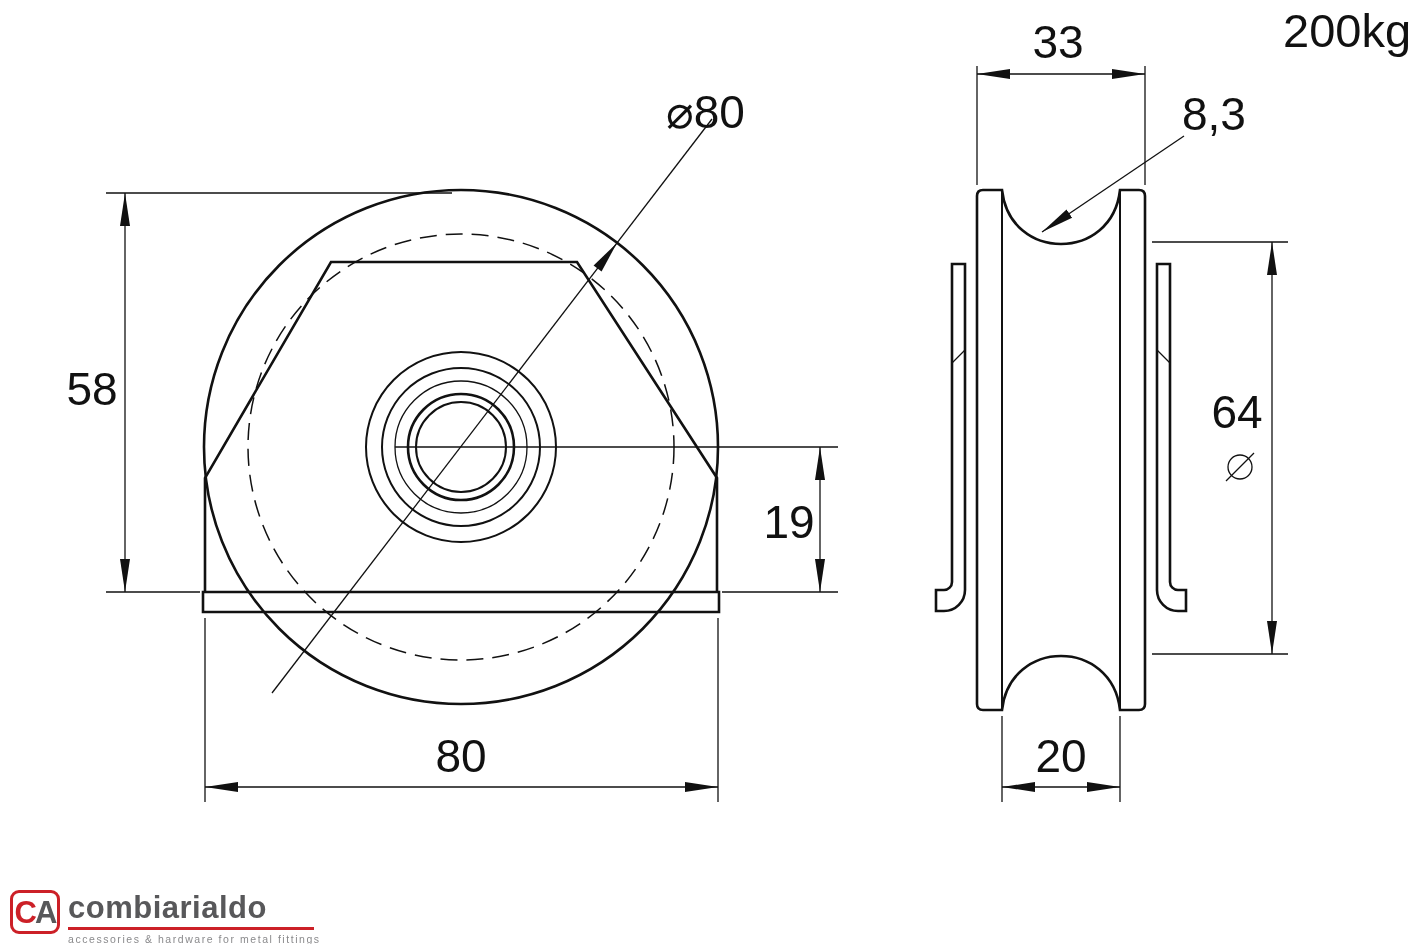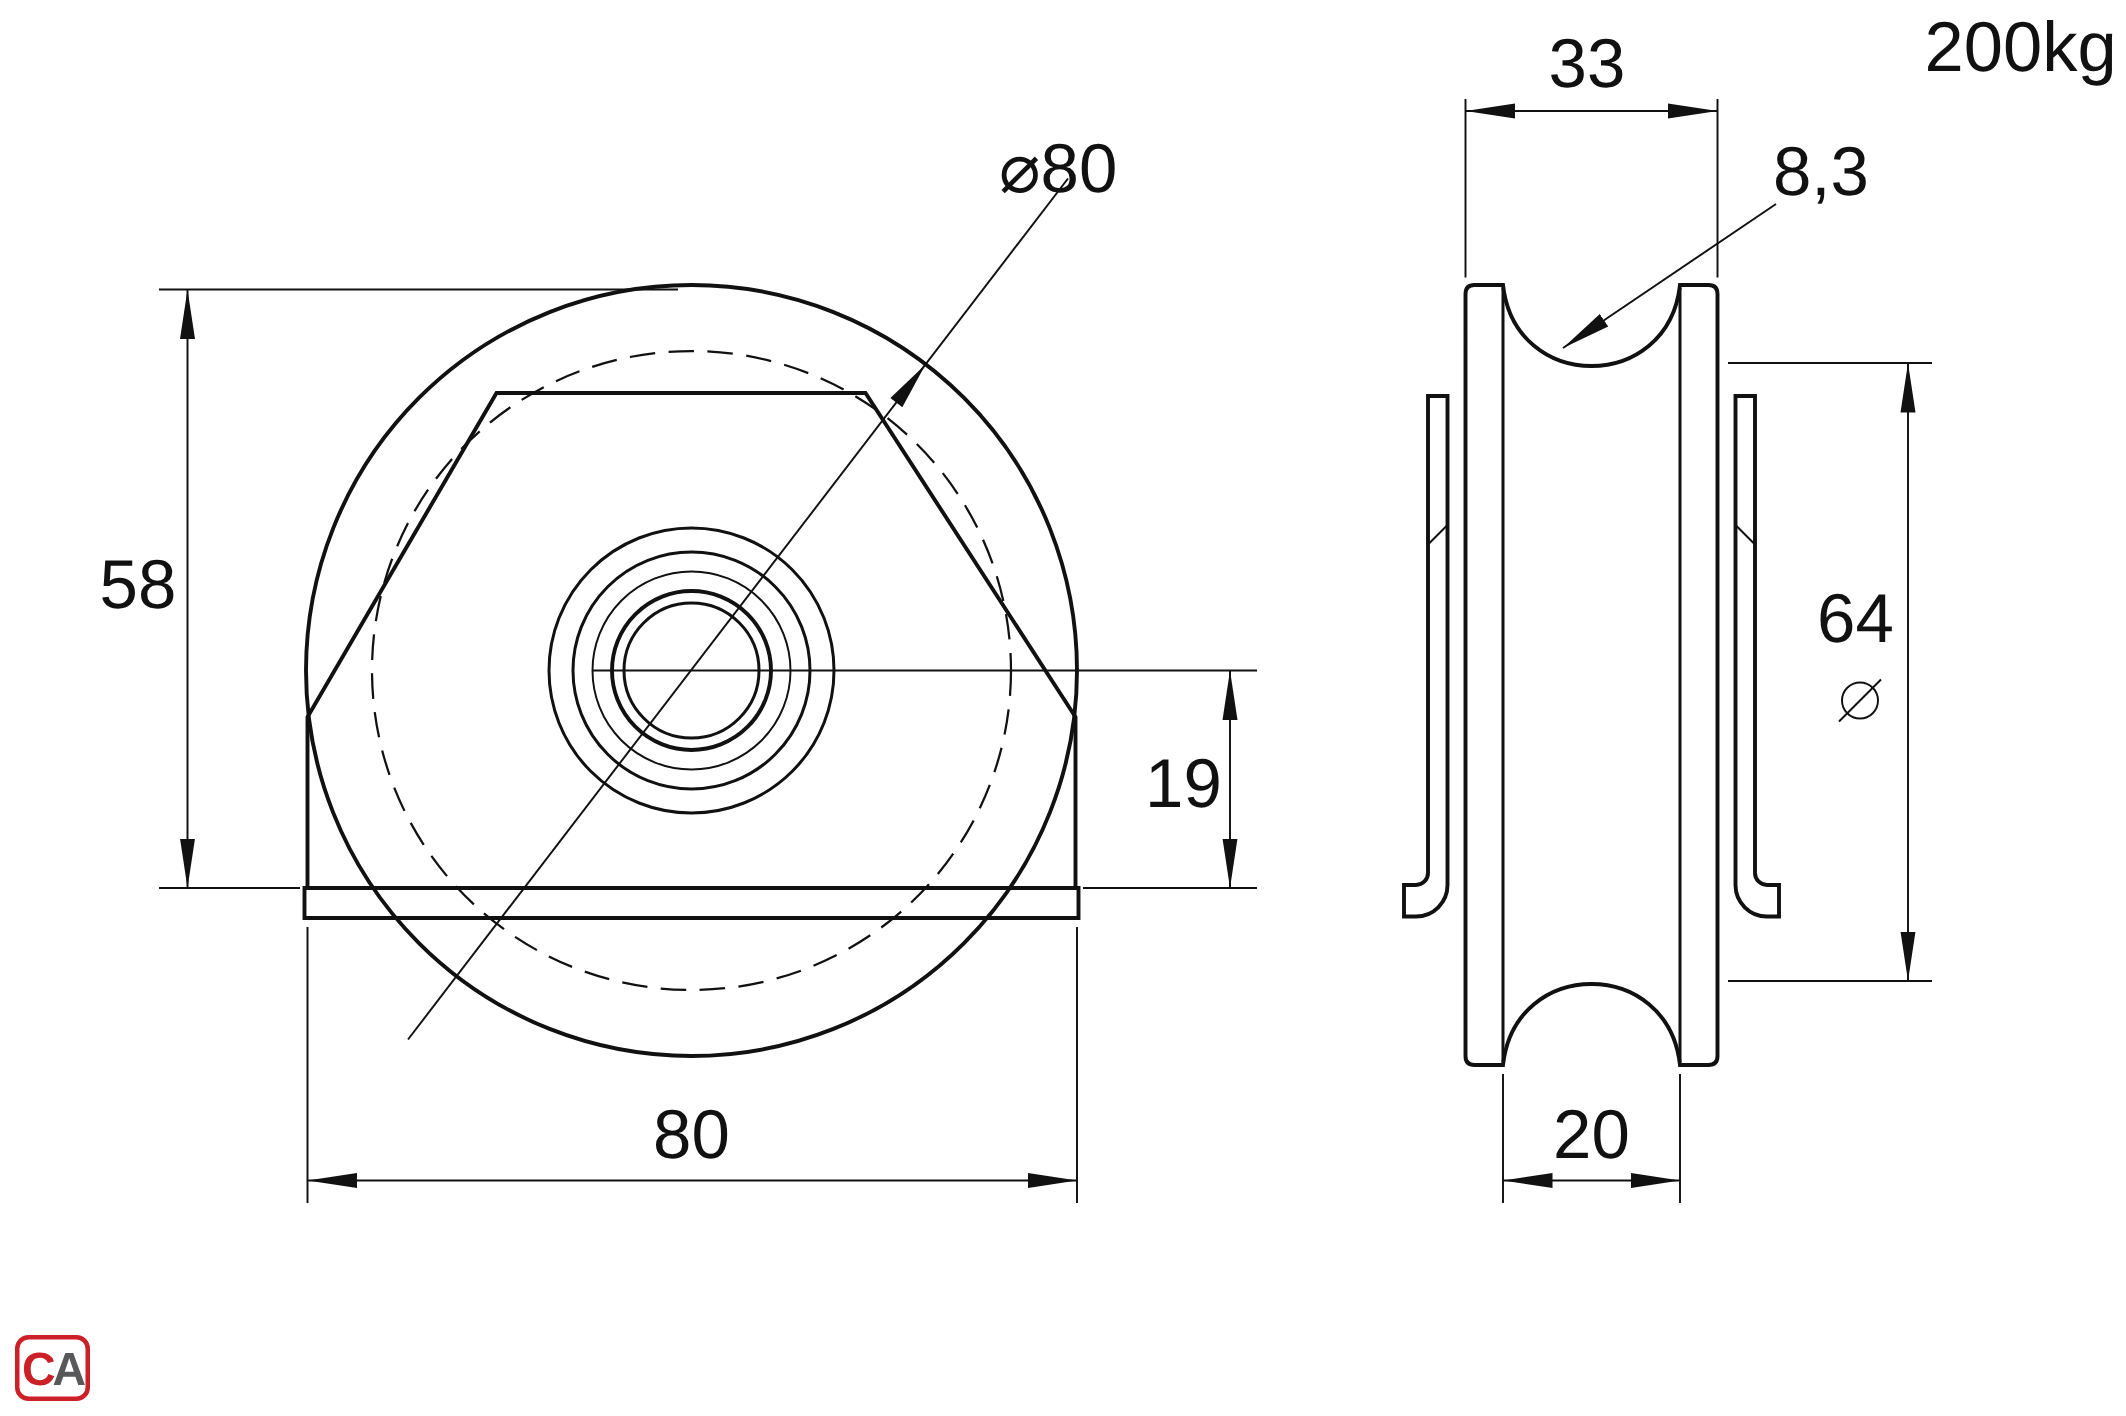--- a/index.html
+++ b/index.html
@@ -150,15 +150,20 @@
     </g>
 
     <text class="load-text" x="1283" y="47" text-anchor="start">200kg</text>
   </svg>
 
   <div class="logo">
     <div class="logo-mark">
       <span class="c">C</span>
         <span class="a">A</span>
     </div>
+    <div class="logo-body">
+      <div class="logo-name">combiarialdo</div>
+      <div class="logo-rule"></div>
+      <div class="logo-tagline">accessories &amp; hardware for metal fittings</div>
+    </div>
   </div>
 
 </div>
 
 </body></html>

